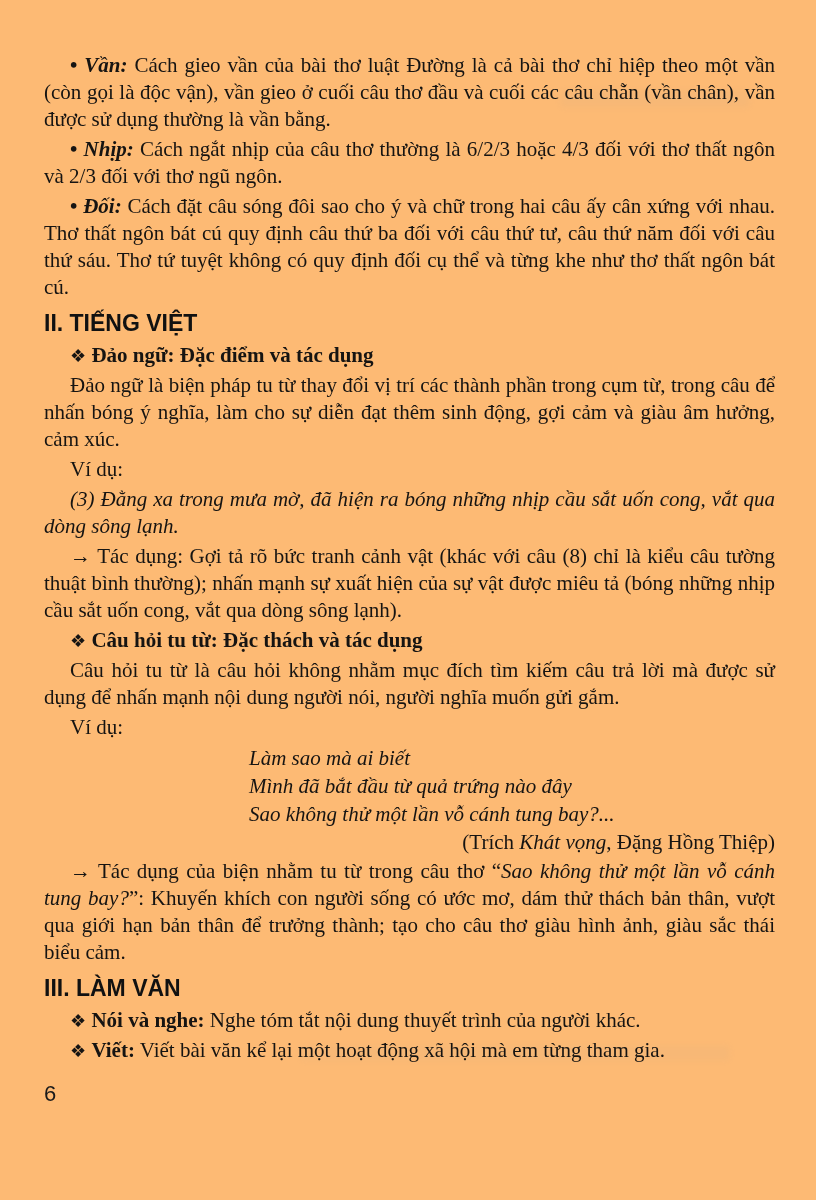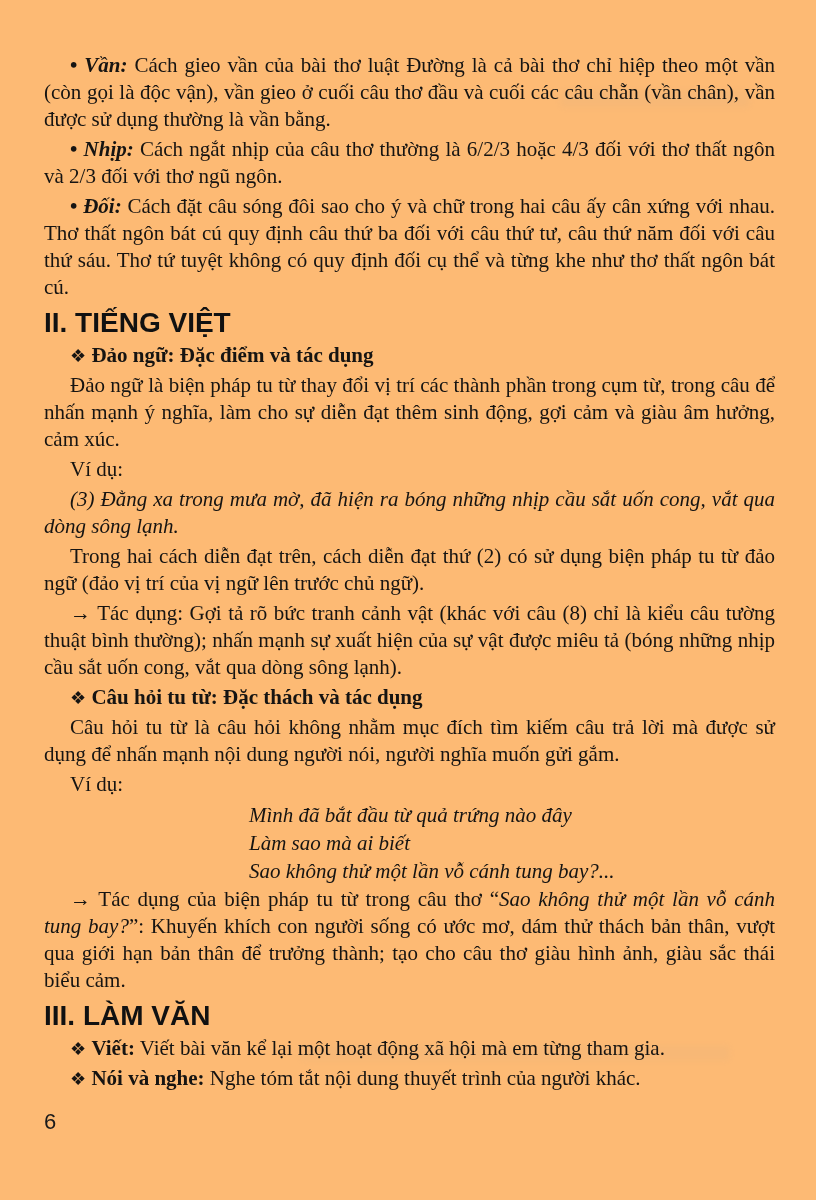--- a/index.html
+++ b/index.html
@@ -38,21 +38,21 @@
   }
   .marker {
     font-weight: bold;
   }
   .diamond {
     font-family: "DejaVu Sans", "Liberation Sans", sans-serif;
     font-size: 18px;
   }
   h2.section-heading {
     font-family: "Liberation Sans", "DejaVu Sans", sans-serif;
-    font-size: 28px;
+    font-size: 23px;
     line-height: 28px;
     font-weight: bold;
     margin: 8px 0 5px 0;
     text-indent: 0;
     text-align: left;
     color: #111;
   }
   p.subheading {
     font-weight: bold;
     margin: 2px 0 3px 0;
@@ -106,48 +106,48 @@
     <p><span class="marker">•</span> <span class="b-label">Vần:</span> <span>Cách gieo vần của bài thơ luật Đường là cả bài thơ chỉ hiệp theo một vần (còn gọi là độc vận), vần gieo ở cuối câu thơ đầu và cuối các câu chẵn (vần chân), vần được sử dụng thường là vần bằng.</span></p>
 
     <p><span class="marker">•</span> <span class="b-label">Nhịp:</span> <span>Cách ngắt nhịp của câu thơ thường là 6/2/3 hoặc 4/3 đối với thơ thất ngôn và 2/3 đối với thơ ngũ ngôn.</span></p>
 
     <p><span class="marker">•</span> <span class="b-label">Đối:</span> <span>Cách đặt câu sóng đôi sao cho ý và chữ trong hai câu ấy cân xứng với nhau. Thơ thất ngôn bát cú quy định câu thứ ba đối với câu thứ tư, câu thứ năm đối với câu thứ sáu. Thơ tứ tuyệt không có quy định đối cụ thể và từng khe như thơ thất ngôn bát cú.</span></p>
 
     <h2 class="section-heading">II. TIẾNG VIỆT</h2>
 
     <p class="subheading"><span class="diamond">❖</span> <span>Đảo ngữ: Đặc điểm và tác dụng</span></p>
 
-    <p>Đảo ngữ là biện pháp tu từ thay đổi vị trí các thành phần trong cụm từ, trong câu để nhấn mạnh ý nghĩa, làm cho sự diễn đạt thêm sinh động, gợi cảm và giàu âm hưởng, cảm xúc.</p>
+    <p>Đảo ngữ là biện pháp tu từ thay đổi vị trí các thành phần trong cụm từ, trong câu để nhấn bóng ý nghĩa, làm cho sự diễn đạt thêm sinh động, gợi cảm và giàu âm hưởng, cảm xúc.</p>
 
     <p>Ví dụ:</p>
 
 
     <p class="example">(3) Đằng xa trong mưa mờ, đã hiện ra bóng những nhịp cầu sắt uốn cong, vắt qua dòng sông lạnh.</p>
 
-    <p>Trong hai cách diễn đạt trên, cách diễn đạt thứ (2) có sử dụng biện pháp tu từ đảo ngữ (đảo vị trí của vị ngữ lên trước chủ ngữ).</p>
 
     <p>→ Tác dụng: Gợi tả rõ bức tranh cảnh vật (khác với câu (8) chỉ là kiểu câu tường thuật bình thường); nhấn mạnh sự xuất hiện của sự vật được miêu tả (bóng những nhịp cầu sắt uốn cong, vắt qua dòng sông lạnh).</p>
 
     <p class="subheading"><span class="diamond">❖</span> <span>Câu hỏi tu từ: Đặc thách và tác dụng</span></p>
 
     <p>Câu hỏi tu từ là câu hỏi không nhằm mục đích tìm kiếm câu trả lời mà được sử dụng để nhấn mạnh nội dung người nói, người nghĩa muốn gửi gắm.</p>
 
     <p>Ví dụ:</p>
 
     <div class="poem">
+      <div class="poem-line">Làm sao mà ai biết</div>
       <div class="poem-line">Mình đã bắt đầu từ quả trứng nào đây</div>
-      <div class="poem-line">Làm sao mà ai biết</div>
       <div class="poem-line">Sao không thử một lần vỗ cánh tung bay?...</div>
     </div>
 
+    <p class="attribution"><span>(Trích </span><span class="italic">Khát vọng</span><span>, Đặng Hồng Thiệp)</span></p>
 
-    <p><span>→ Tác dụng của biện pháp tu từ trong câu thơ “</span><span class="italic">Sao không thử một lần vỗ cánh tung bay?</span><span>”: Khuyến khích con người sống có ước mơ, dám thử thách bản thân, vượt qua giới hạn bản thân để trưởng thành; tạo cho câu thơ giàu hình ảnh, giàu sắc thái biểu cảm.</span></p>
+    <p><span>→ Tác dụng của biện nhằm tu từ trong câu thơ “</span><span class="italic">Sao không thử một lần vỗ cánh tung bay?</span><span>”: Khuyến khích con người sống có ước mơ, dám thử thách bản thân, vượt qua giới hạn bản thân để trưởng thành; tạo cho câu thơ giàu hình ảnh, giàu sắc thái biểu cảm.</span></p>
 
     <h2 class="section-heading">III. LÀM VĂN</h2>
 
+    <p><span class="diamond">❖</span> <span class="bold-label">Nói và nghe:</span> <span>Nghe tóm tắt nội dung thuyết trình của người khác.</span></p>
+
     <p><span class="diamond">❖</span> <span class="bold-label">Viết:</span> <span>Viết bài văn kể lại một hoạt động xã hội mà em từng tham gia.</span></p>
-
-    <p><span class="diamond">❖</span> <span class="bold-label">Nói và nghe:</span> <span>Nghe tóm tắt nội dung thuyết trình của người khác.</span></p>
 
     <div class="page-number">6</div>
 
   </div>
 </div>
 
 </body></html>

